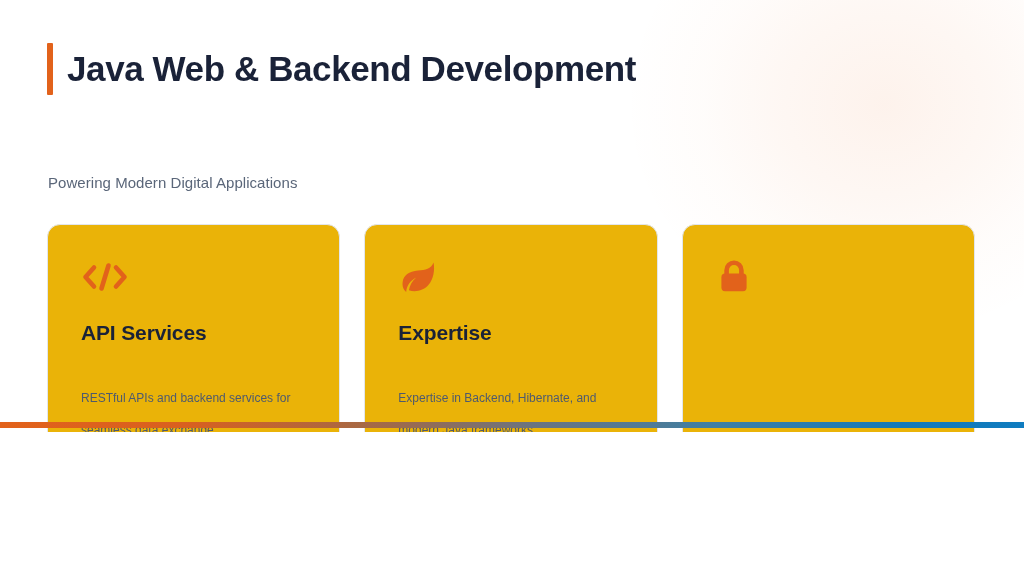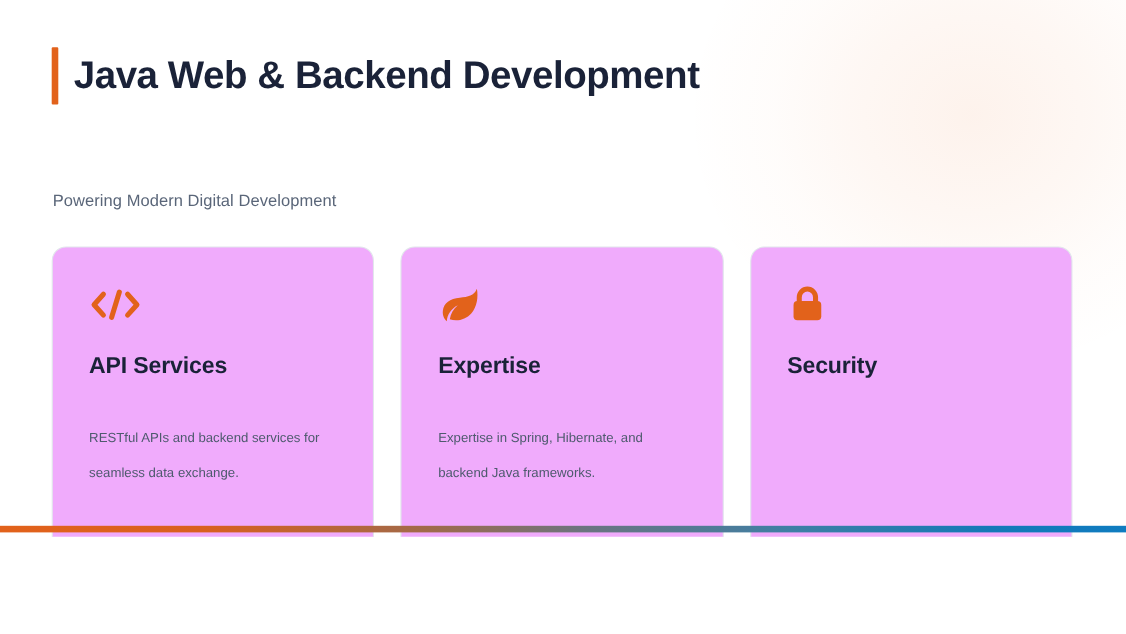--- a/index.html
+++ b/index.html
@@ -12,21 +12,21 @@
     height: 576px;
     overflow: hidden;
     background: #ffffff;
     font-family: "Liberation Sans", sans-serif;
     -webkit-font-smoothing: antialiased;
   }
 
   .slide {
     position: relative;
     width: 1024px;
-    height: 488px;
+    height: 432px;
     background: #ffffff;
     box-sizing: border-box;
     overflow: hidden;
   }
 
   
   .glow {
     position: absolute;
     top: -130px;
     right: -120px;
@@ -82,21 +82,21 @@
     left: 47px;
     top: 224px;
     width: 928px;
     display: flex;
     gap: 24px;
   }
   .card {
     flex: 1 1 0;
     height: 288px;
     box-sizing: border-box;
-    background: #f0abfc;
+    background: #eab308;
     border: 1px solid #e2e6ec;
     border-radius: 13px;
     padding: 32px 32px 0 33px;
   }
   .card-icon {
     height: 40px;
     display: flex;
     align-items: center;
     color: #e2621b;
   }
@@ -142,21 +142,21 @@
 
 <div class="slide">
 
   <div class="glow"></div>
 
   <div class="header">
     <div class="accent-bar"></div>
     <h1 class="page-title">Java Web &amp; Backend Development</h1>
   </div>
 
-  <div class="subtitle">Powering Modern Digital Development</div>
+  <div class="subtitle">Powering Modern Digital Applications</div>
 
   <div class="cards">
 
     <div class="card">
       <div class="card-icon">
         <svg width="48" height="32" viewBox="0 0 48 32" aria-hidden="true">
           <g fill="none" stroke="#e2621b" stroke-width="4.6" stroke-linecap="round" stroke-linejoin="round">
             <polyline points="13,6.5 4.5,16 13,25.5"></polyline>
             <polyline points="35,6.5 43.5,16 35,25.5"></polyline>
             <line x1="27.5" y1="4.5" x2="20.5" y2="27.5"></line>
@@ -167,30 +167,29 @@
       <p class="card-text">RESTful APIs and backend services for seamless data exchange.</p>
     </div>
 
     <div class="card">
       <div class="card-icon">
         <svg width="40" height="34" viewBox="0 0 40 34" aria-hidden="true">
           <path d="M35.5 2.5C33 9 27.5 9.8 20 10.6 11 11.6 5.4 15 4.6 22.6c-.5 4.6 1.6 8 3.6 9.4 .4-6.4 4.1-11.6 10-14.6-4 3.5-6.5 7.6-7.3 12.9 6.8 2.3 14.6 .2 19.5-5.3 5.2-5.8 6.6-15.2 5.1-22.5z" fill="#e2621b"></path>
         </svg>
       </div>
       <h2 class="card-title">Expertise</h2>
-      <p class="card-text">Expertise in Spring, Hibernate, and backend Java frameworks.</p>
+      <p class="card-text">Expertise in Backend, Hibernate, and modern Java frameworks.</p>
     </div>
 
     <div class="card">
       <div class="card-icon">
         <svg width="36" height="36" viewBox="0 0 36 36" aria-hidden="true">
           <path d="M10.6 15.5V11.2a7.4 7.4 0 0 1 14.8 0v4.3" fill="none" stroke="#e2621b" stroke-width="4.6" stroke-linecap="round"></path>
           <rect x="5.4" y="14.6" width="25.2" height="17.6" rx="3.6" fill="#e2621b"></rect>
         </svg>
       </div>
-      <h2 class="card-title">Security</h2>
     </div>
 
   </div>
 
   <div class="bottom-bar"></div>
 
 </div>
 
 </body></html>

